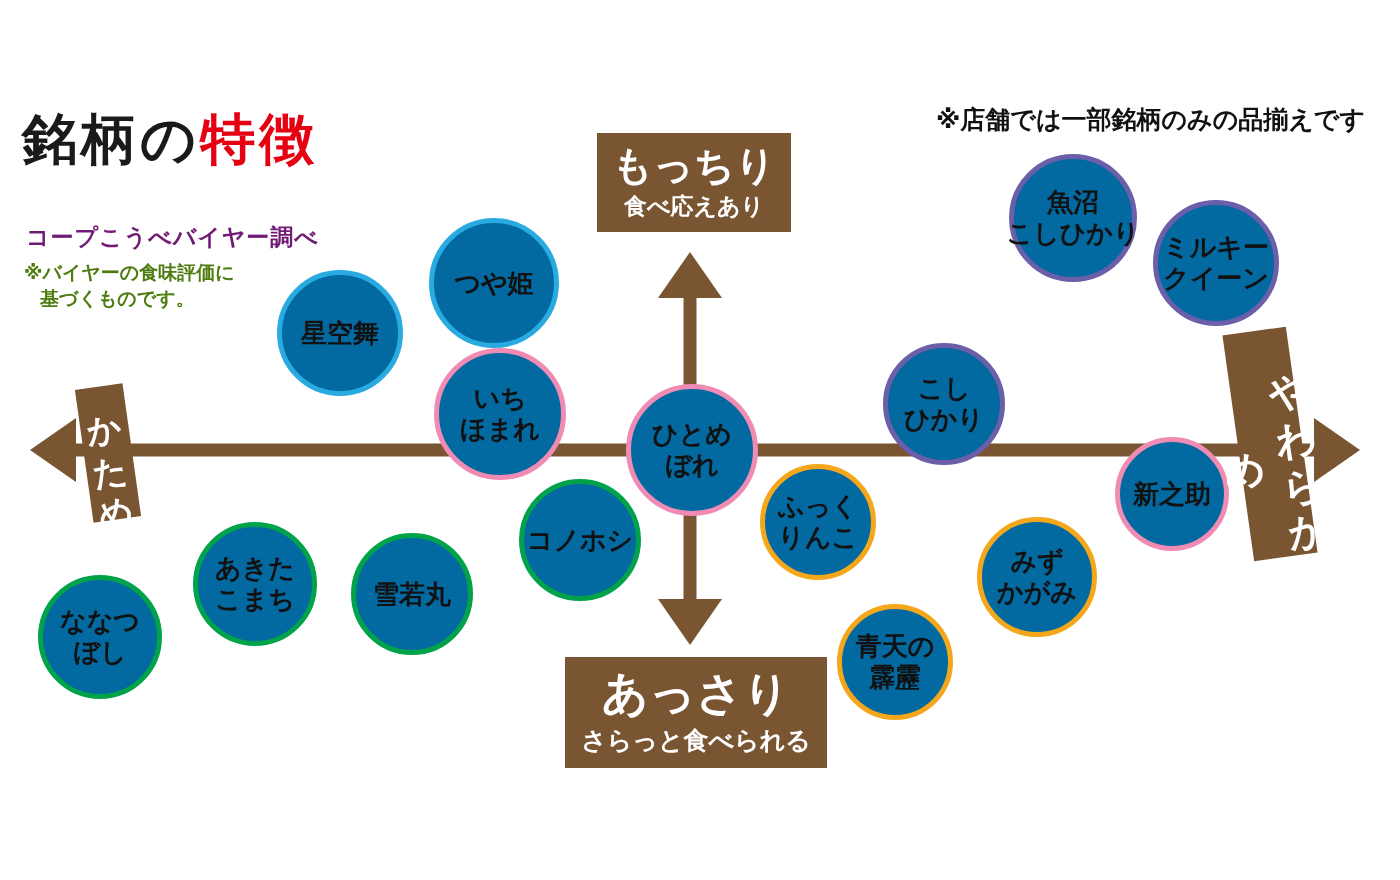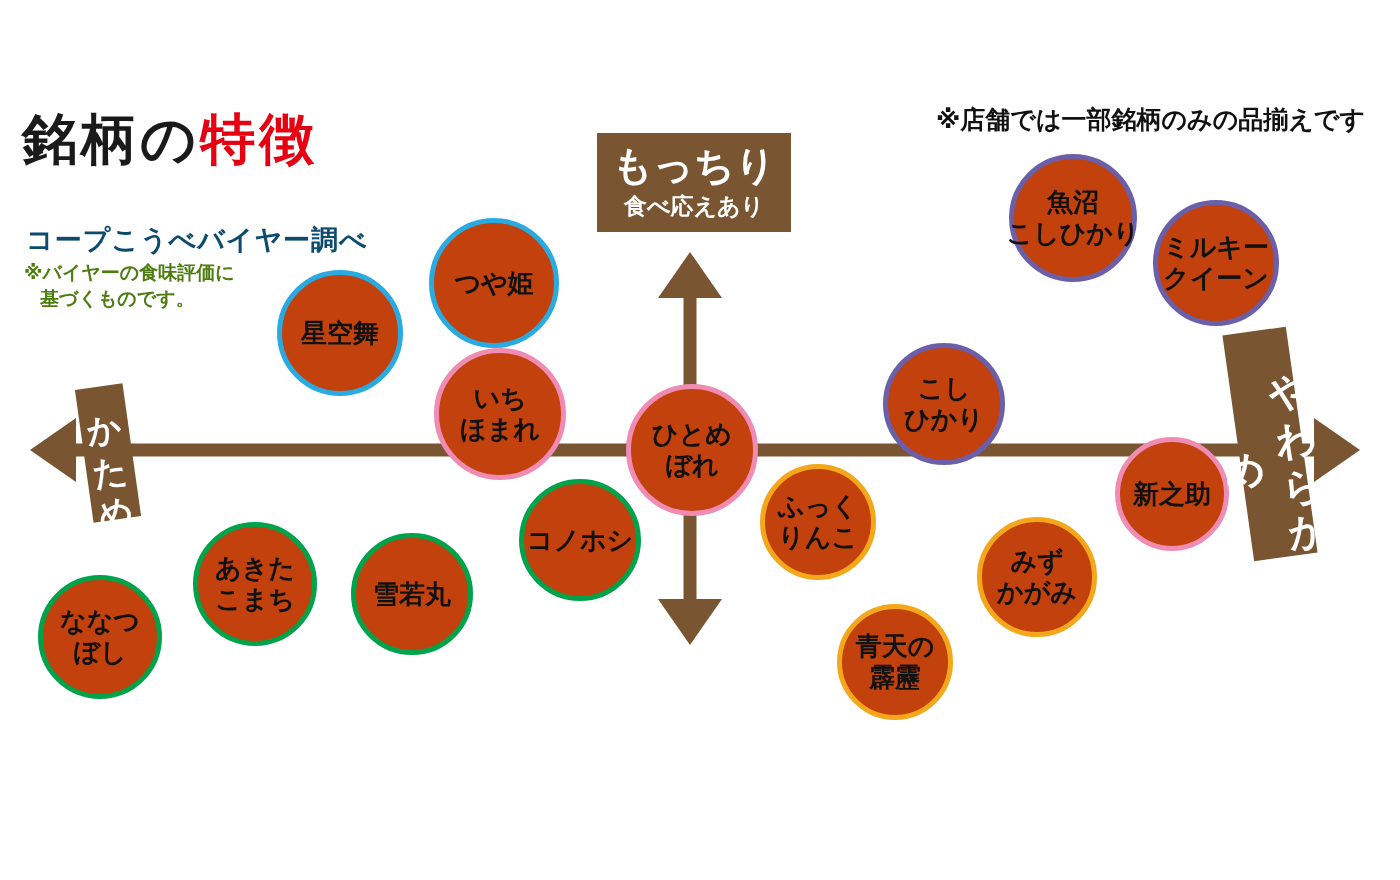--- a/index.html
+++ b/index.html
@@ -5,32 +5,32 @@
   html,body { margin:0; padding:0; background:#fff; }
   .canvas {
     position:relative; width:1400px; height:880px; background:#ffffff;
     overflow:hidden;
     font-family:"Liberation Sans","DejaVu Sans",sans-serif;
   }
   
   .title { position:absolute; left:22px; top:112px; font-weight:900; font-size:55px; letter-spacing:4px; line-height:1; white-space:nowrap; }
   .title .t-black { color:#1a1a1a; }
   .title .t-red   { color:var(--red,#e50012); }
-  .subtitle { position:absolute; left:26px; top:222px; font-size:27px; font-weight:bold; color:#0c4a6e; letter-spacing:1px; }
+  .subtitle { position:absolute; left:26px; top:222px; font-size:23px; font-weight:bold; color:#701a75; letter-spacing:1px; }
   .buyer-note { position:absolute; left:24px; top:260px; font-size:19px; font-weight:bold; color:#4d7c0f; line-height:1.35; }
   .buyer-note .indent { padding-left:16px; }
   .store-note { position:absolute; left:936px; top:103px; font-size:25px; font-weight:bold; color:#111; }
 
   
   .arrows { position:absolute; left:0; top:0; width:1400px; height:880px; z-index:1; color:var(--brown,#7a5532); }
 
   
   .points-layer { position:absolute; left:0; top:0; width:1400px; height:880px; z-index:2; }
   .circle {
-    position:absolute; box-sizing:border-box; background:#c2410c;
+    position:absolute; box-sizing:border-box; background:#0369a1;
     border:5px solid #999; border-radius:50%;
     display:flex; align-items:center; justify-content:center; text-align:center;
   }
   .circle-label { font-weight:bold; font-size:26px; line-height:1.18; color:#111; white-space:nowrap; }
 
   
   .axis-box { position:absolute; background:var(--brown,#7a5532); color:#fff; z-index:3;
               display:flex; flex-direction:column; align-items:center; justify-content:center; text-align:center; }
   .axis-top    { left:597px; top:133px; width:194px; height:99px; }
   .axis-bottom { left:565px; top:657px; width:262px; height:111px; }
@@ -147,20 +147,24 @@
           <div>ななつ</div>
           <div>ぼし</div>
         </div>
       </div>
     </div>
 
   <div class="axis-box axis-top">
     <div class="big">もっちり</div>
     <div class="small">食べ応えあり</div>
   </div>
+  <div class="axis-box axis-bottom">
+    <div class="big">あっさり</div>
+    <div class="small">さらっと食べられる</div>
+  </div>
   <div class="axis-box axis-left">
     <span class="vtext">かため</span>
   </div>
   <div class="axis-box axis-right">
     <span class="vtext">やわらかめ</span>
   </div>
 
   <div class="title">
     <span class="t-black">銘柄の</span><span class="t-red">特徴</span>
   </div>

